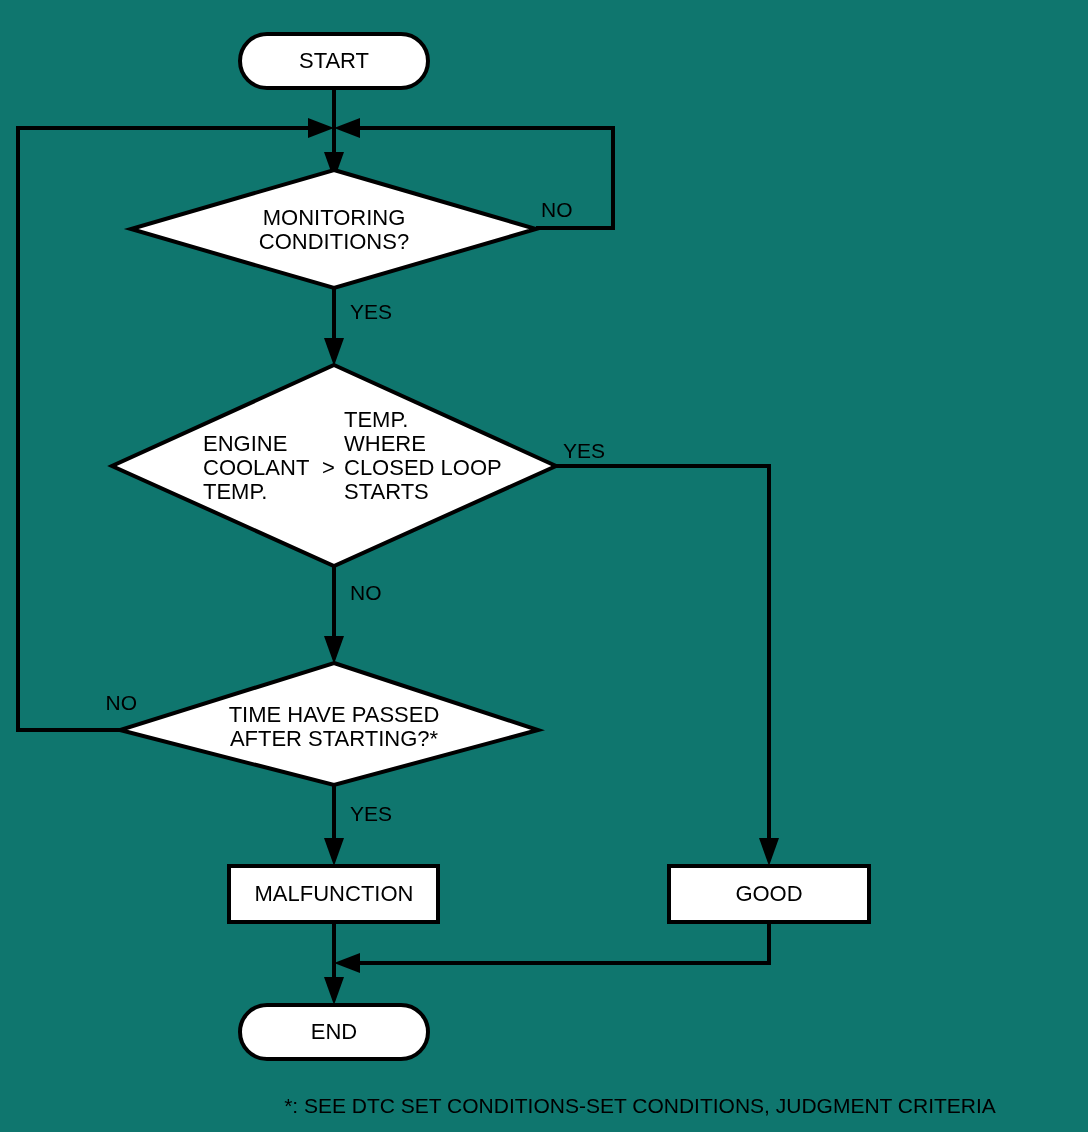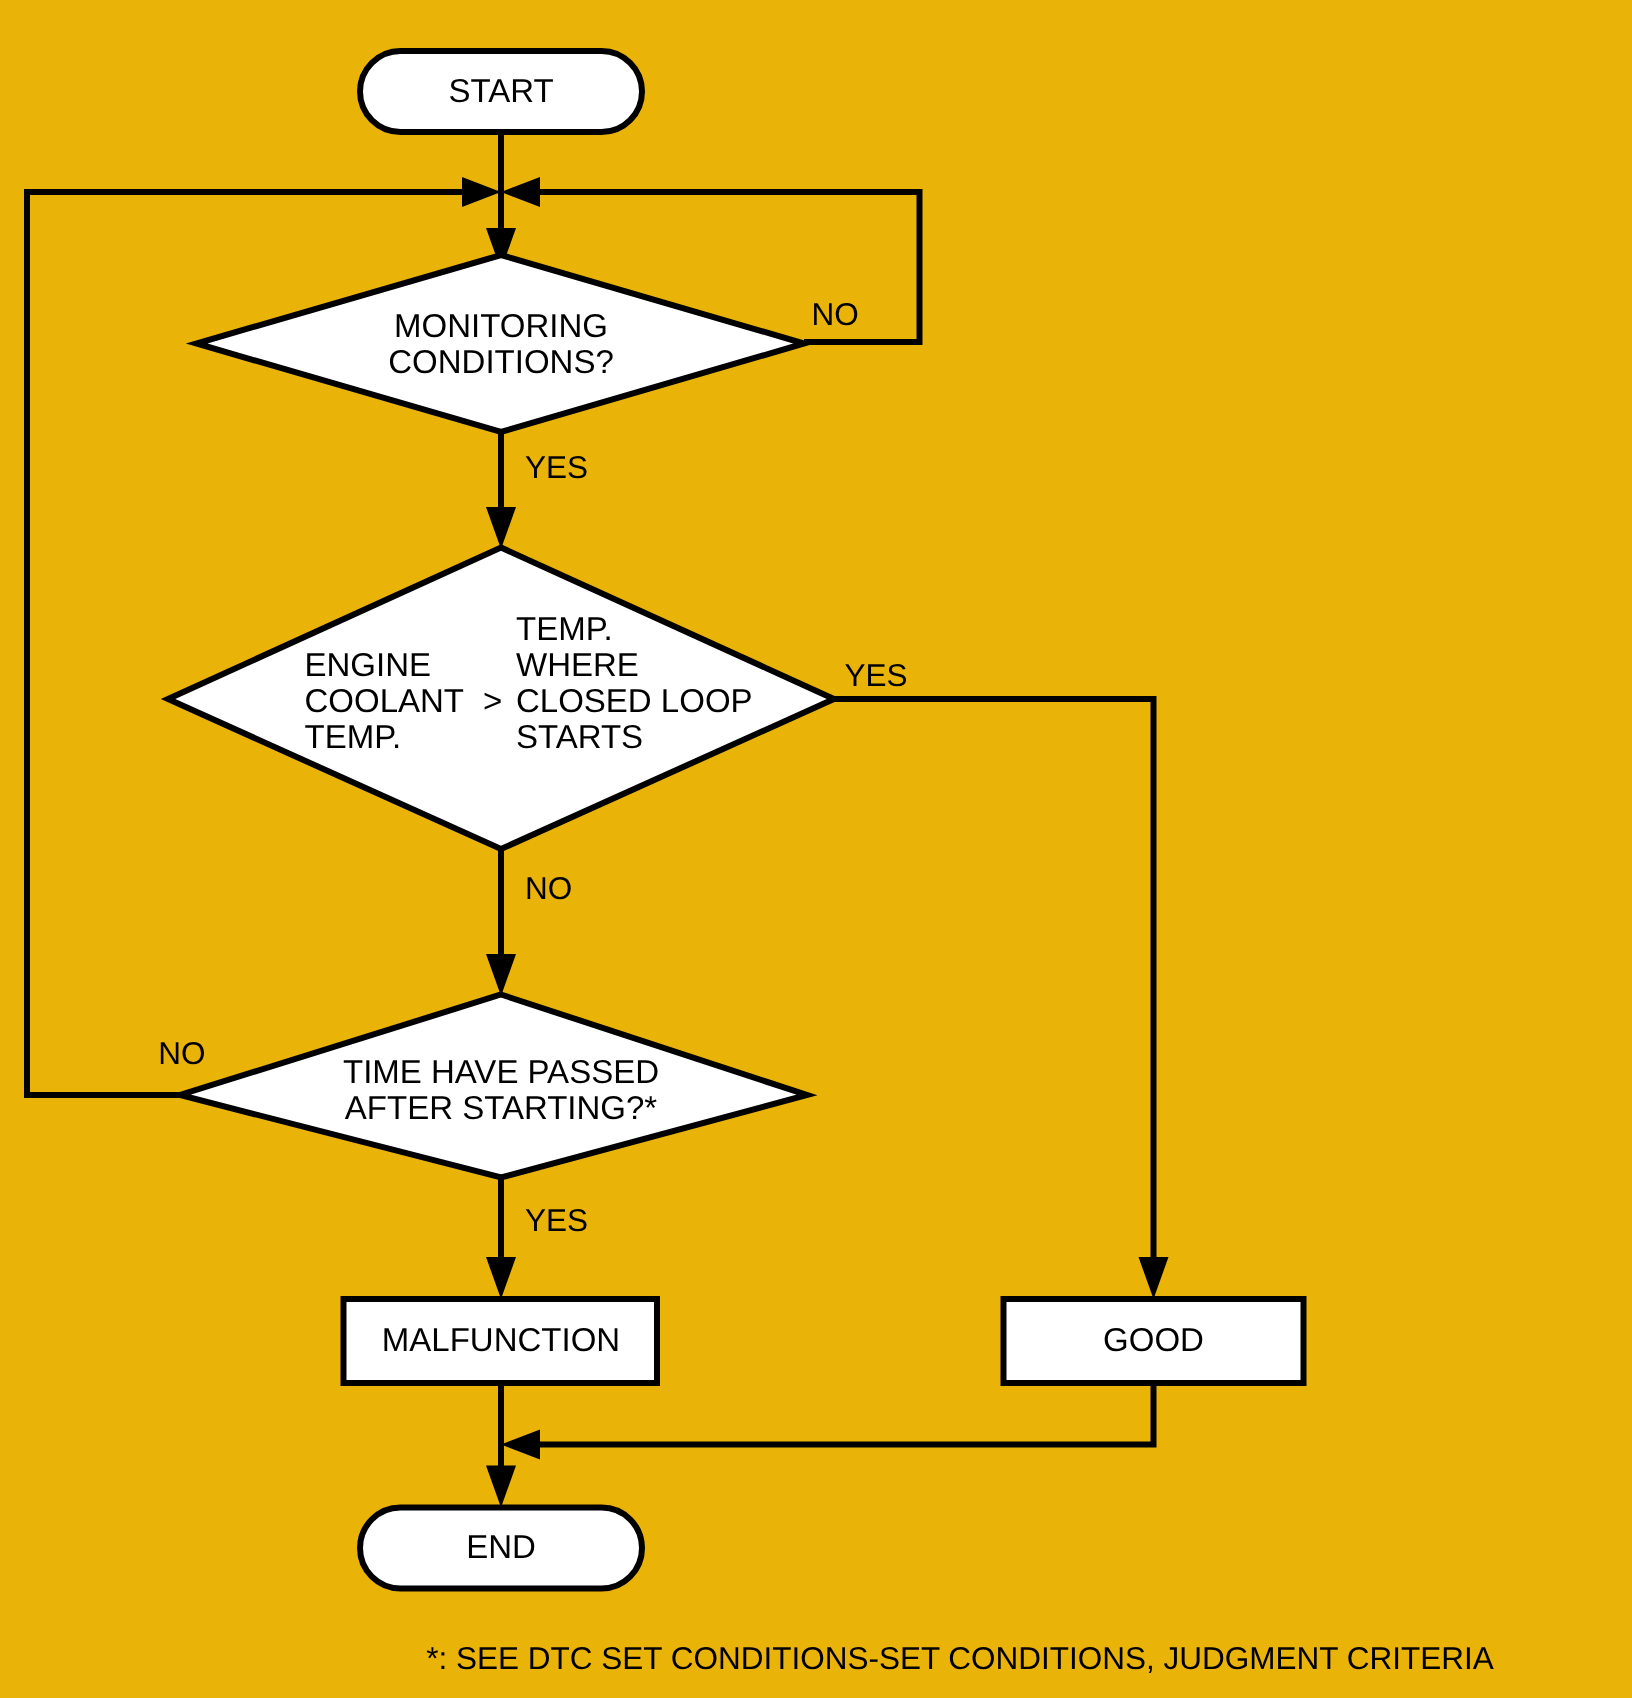--- a/index.html
+++ b/index.html
@@ -11,21 +11,21 @@
     width: 1088px;
     height: 1132px;
     font-family: "Liberation Sans", sans-serif;
     color: #000000;
     overflow: hidden;
   }
   #flowchart-root {
     position: relative;
     width: 1088px;
     height: 1132px;
-    background: #eab308;
+    background: #0f766e;
   }
   svg.chart-svg {
     position: absolute;
     left: 0;
     top: 0;
     width: 1088px;
     height: 1132px;
     display: block;
   }
   .shape-stroke {

